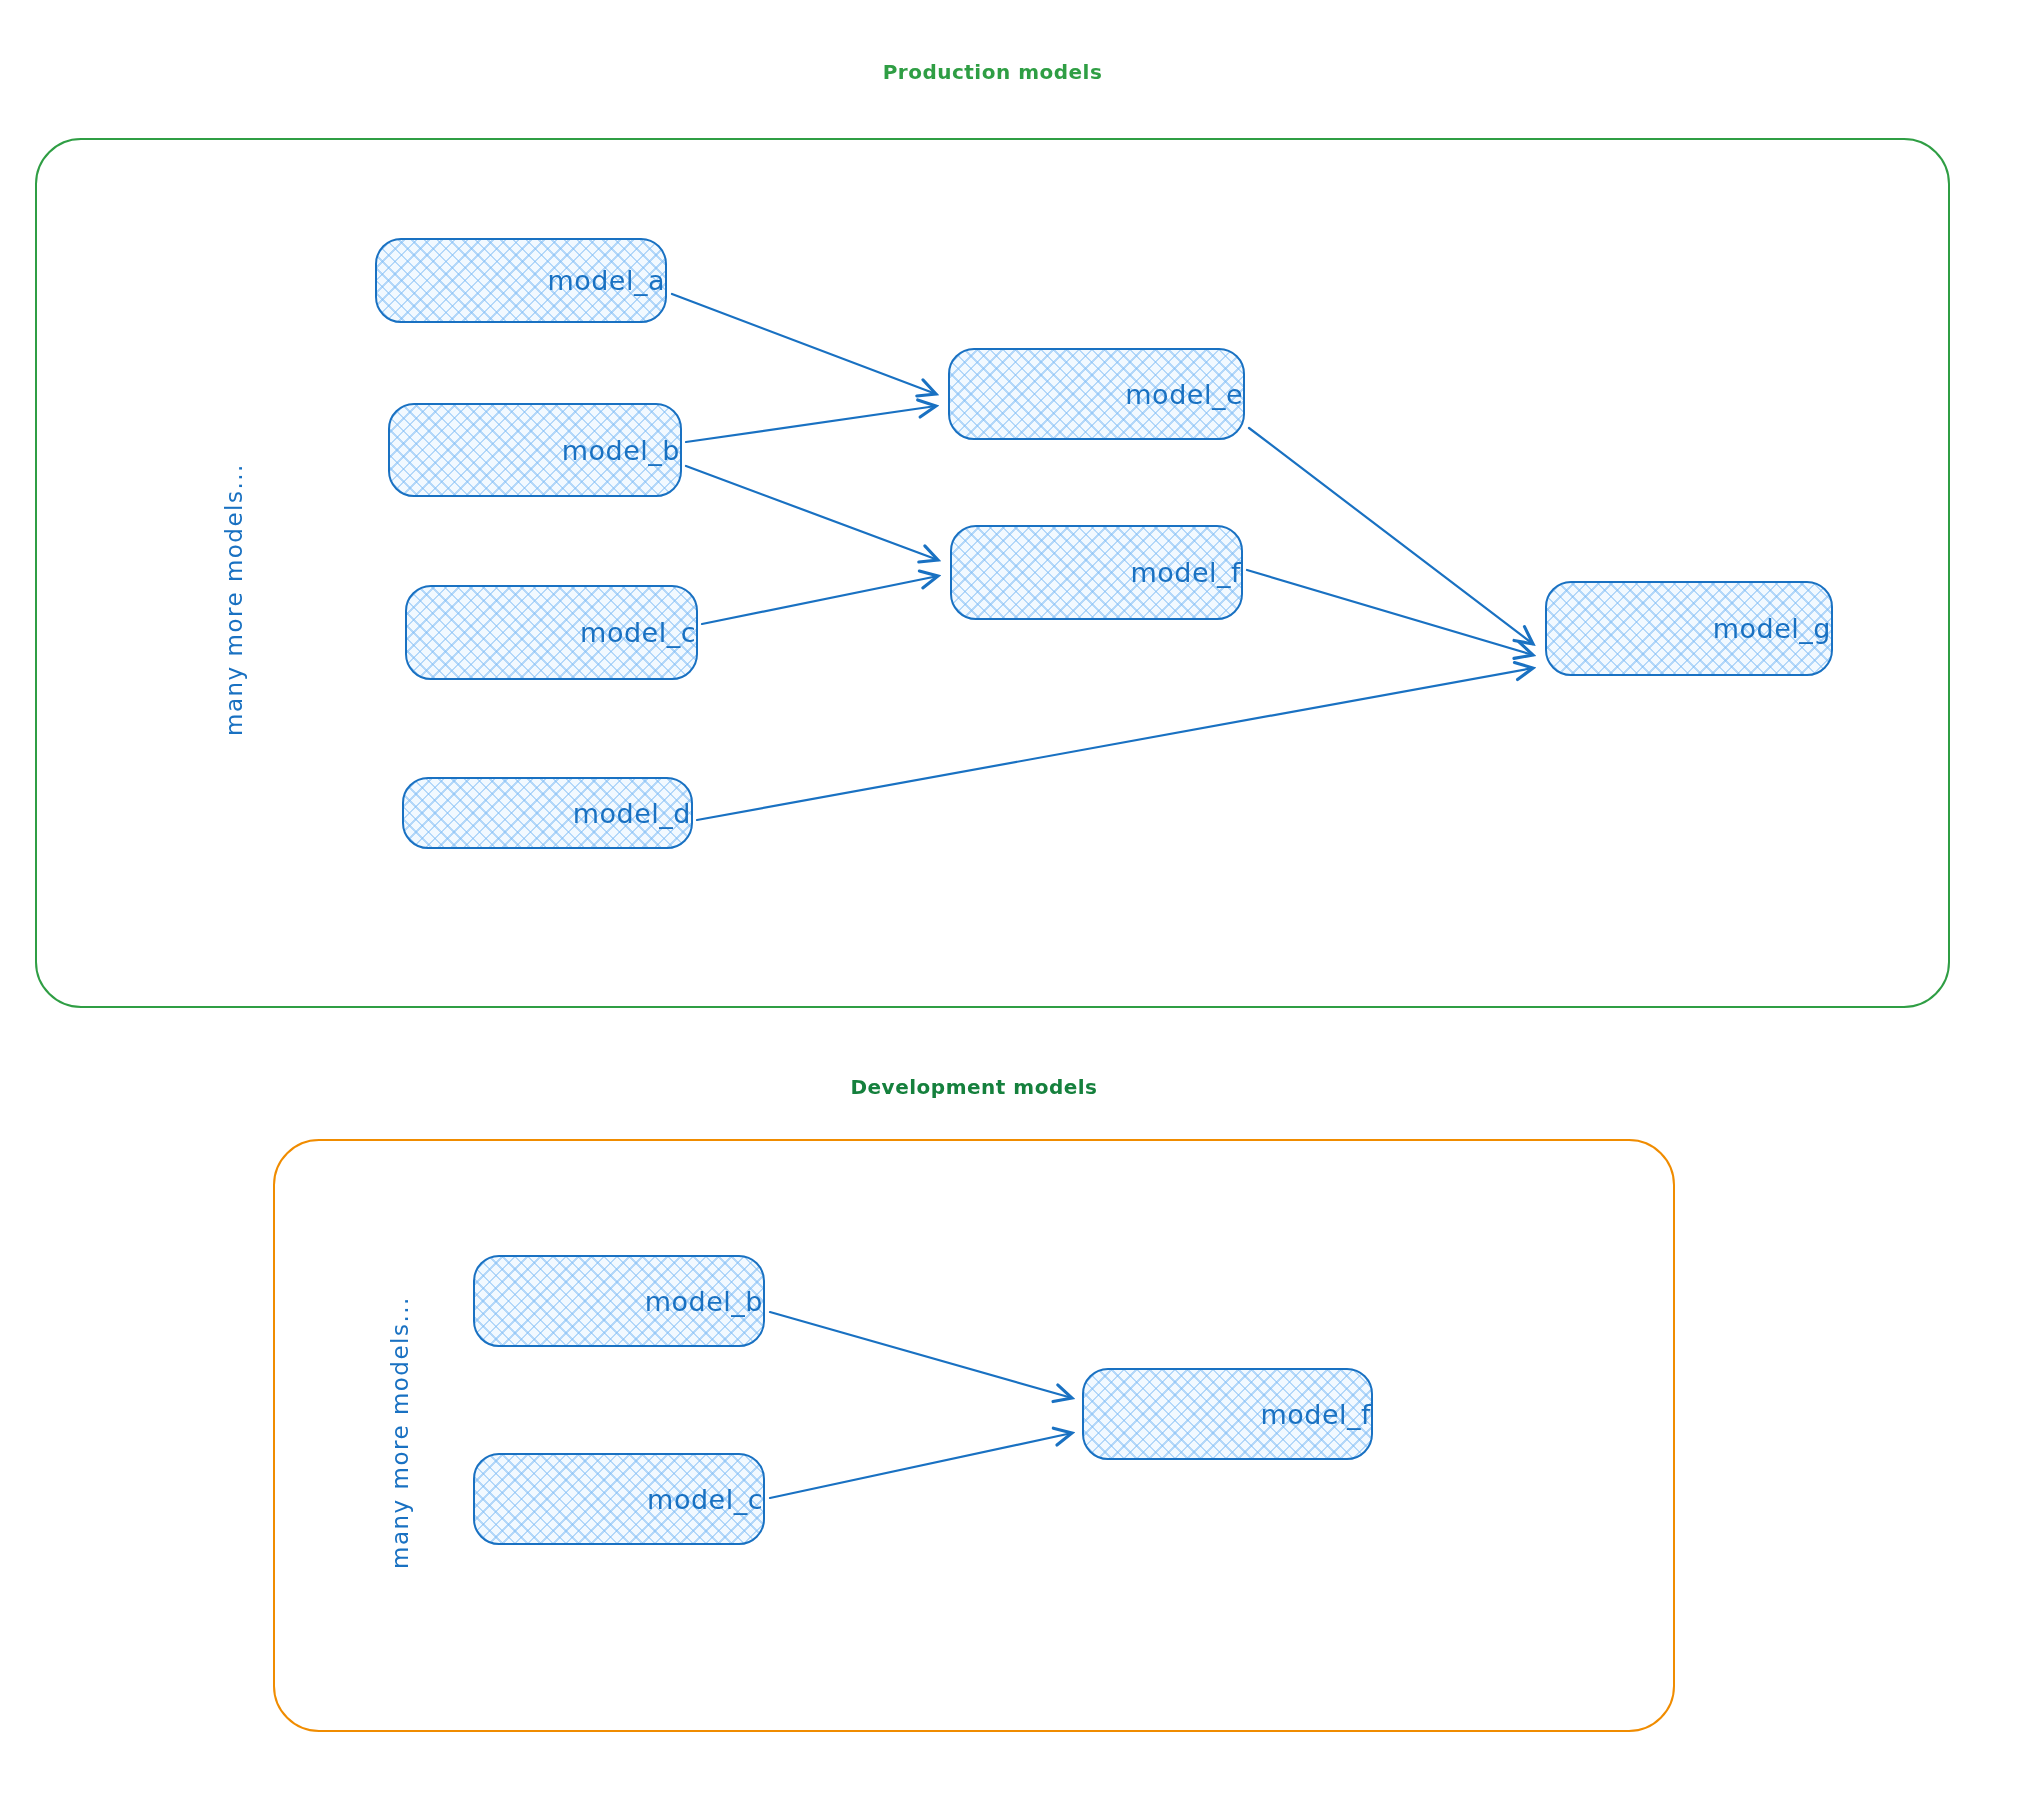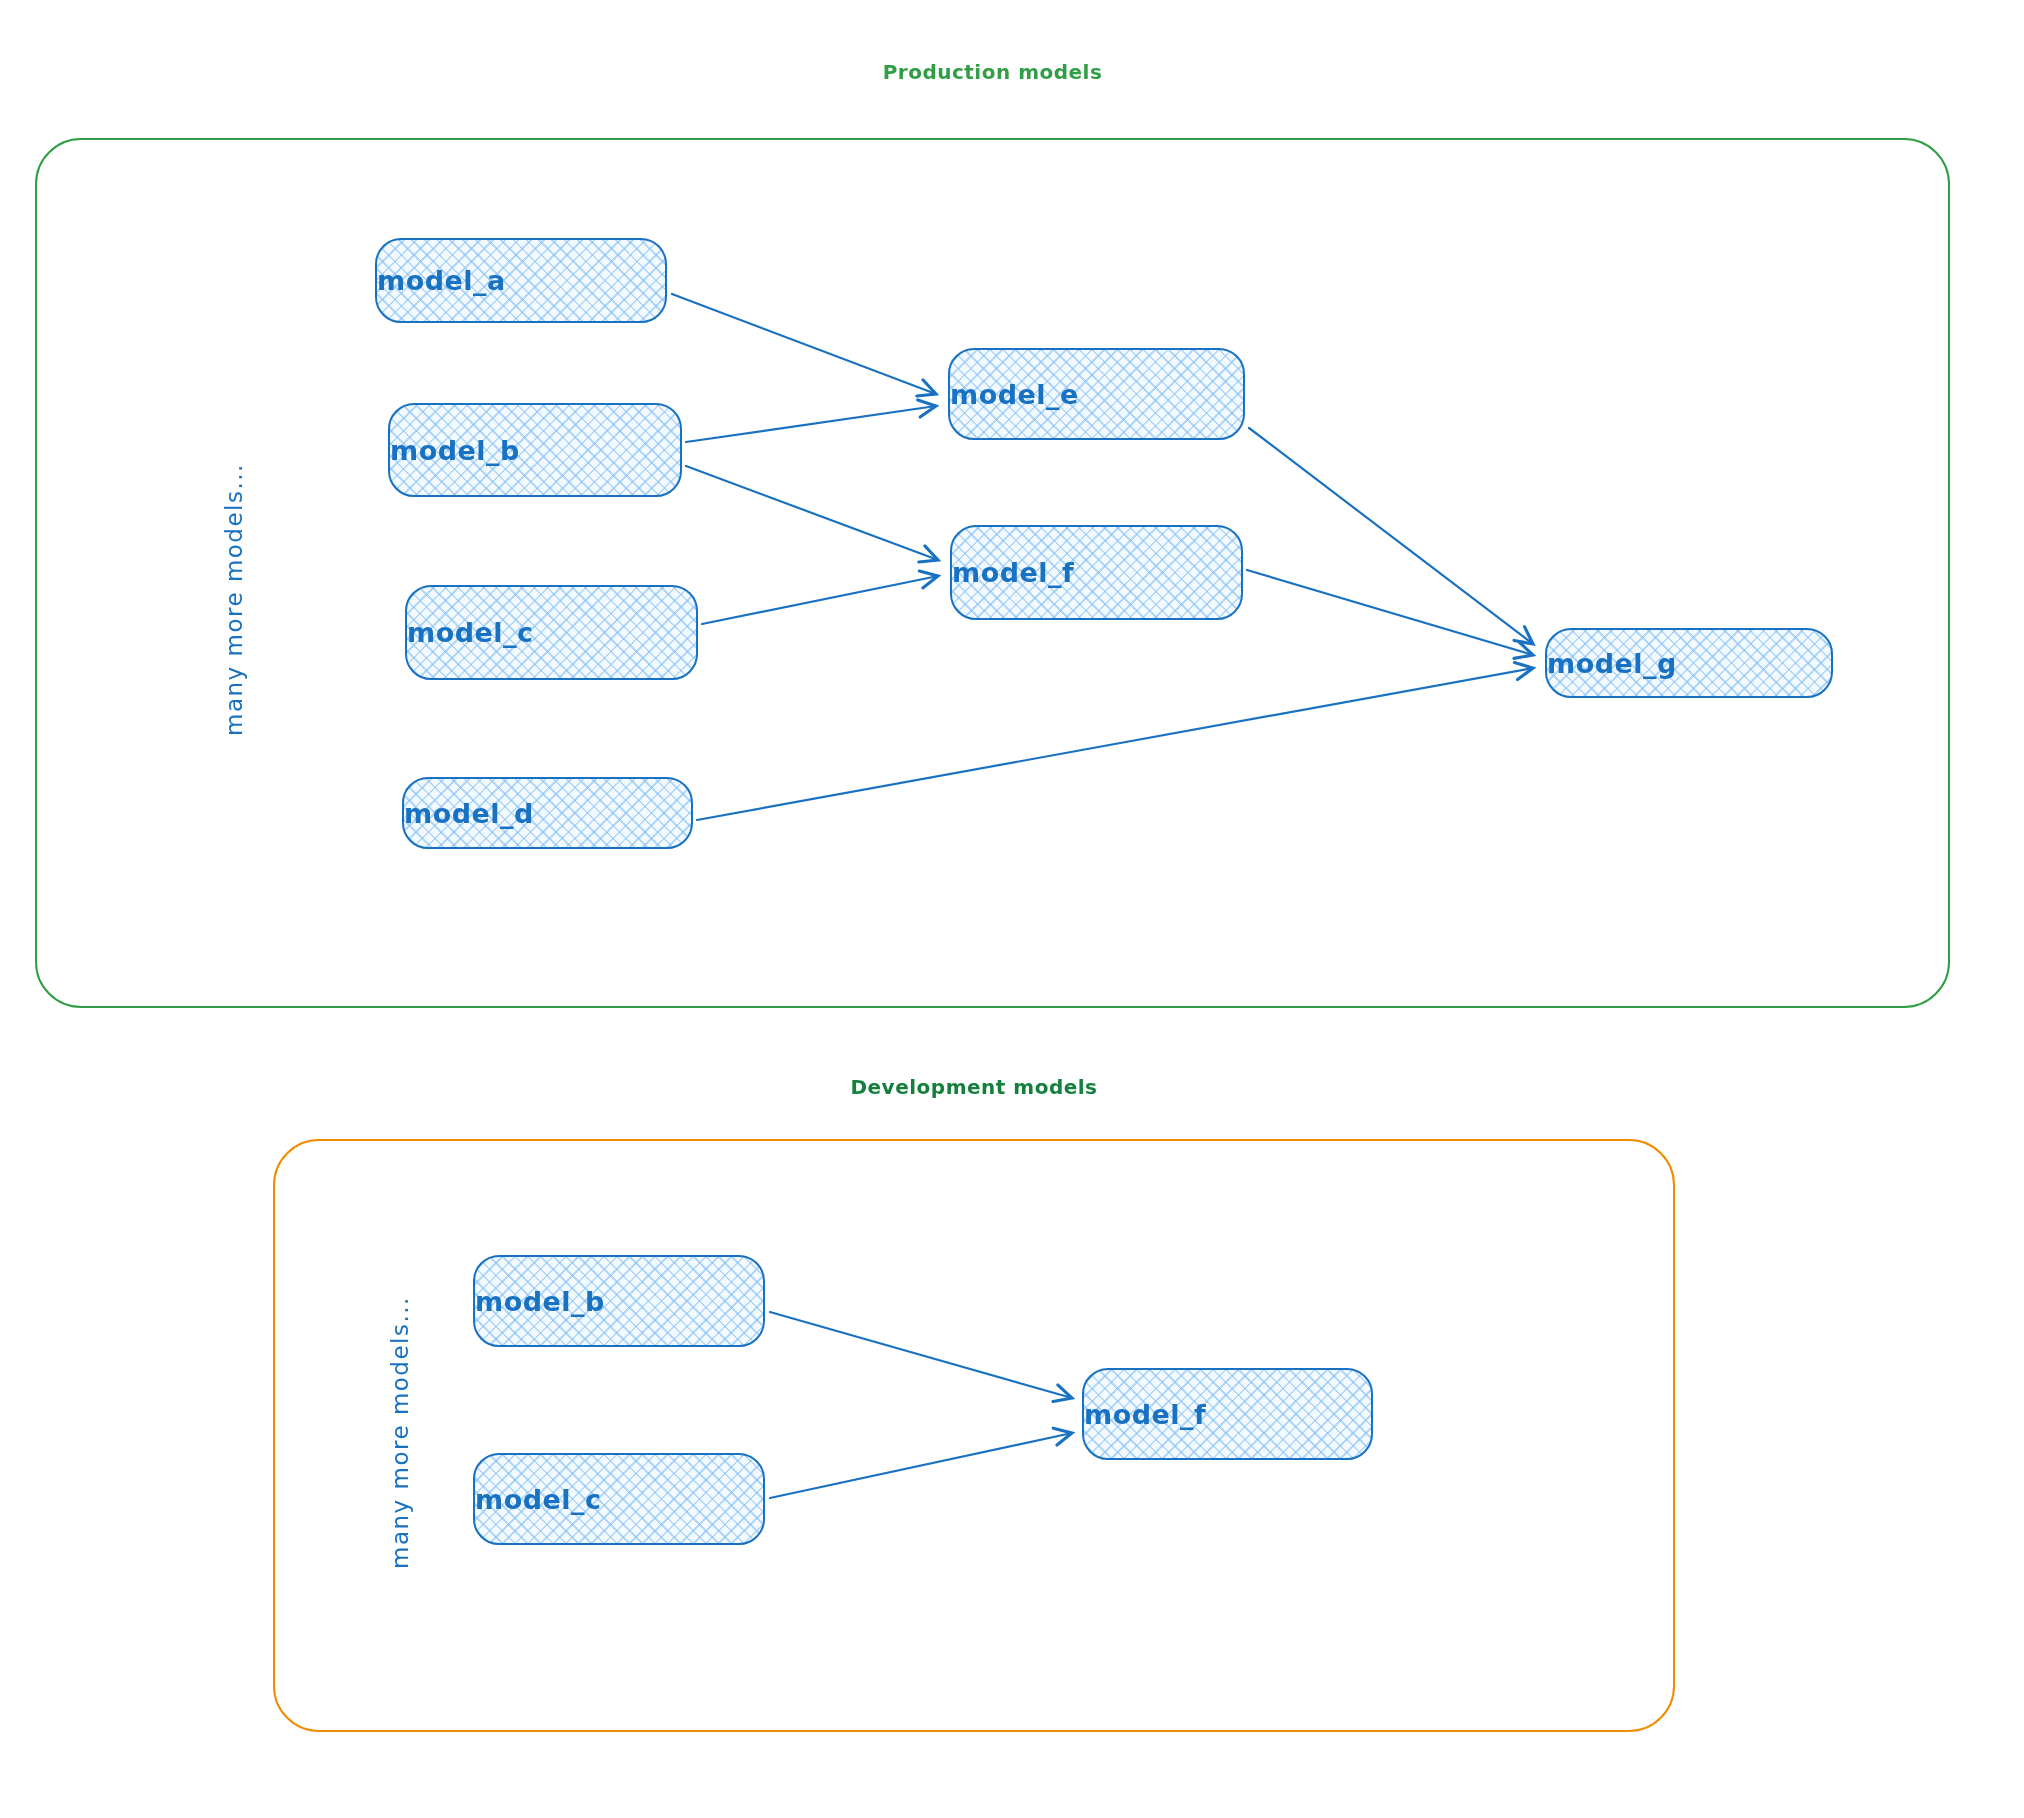--- a/index.html
+++ b/index.html
@@ -13,22 +13,22 @@
   }
   .section-title.green{color:#2f9e44;}
   .section-title.orange{color:#15803d;}
   .container{
     position:absolute;border:2.5px solid;border-radius:46px;background:transparent;
   }
   .container.green{border-color:#2f9e44;}
   .container.orange{border-color:#f08c00;}
   .node{
     position:absolute;border:2.5px solid #1971c2;border-radius:26px;
-    display:flex;align-items:center;justify-content:flex-start;
-    color:#1971c2;font-size:27px;font-weight:700;letter-spacing:.5px;
+    display:flex;align-items:center;justify-content:flex-end;
+    color:#1971c2;font-size:27px;font-weight:400;letter-spacing:.5px;
     background-color:#f2f9ff;
     background-image:
       repeating-linear-gradient(45deg, rgba(129,189,245,.55) 0 1.8px, transparent 1.8px 9px),
       repeating-linear-gradient(135deg, rgba(129,189,245,.55) 0 1.8px, transparent 1.8px 9px);
     box-sizing:border-box;
   }
   .vlabel{
     position:absolute;writing-mode:vertical-rl;transform:rotate(180deg);
     color:#1971c2;font-size:23px;font-weight:500;letter-spacing:1.5px;
     display:flex;align-items:center;justify-content:center;white-space:nowrap;
@@ -64,21 +64,21 @@
   </div>
 
   <div class="node" style="left:948px;top:348px;width:297px;height:92px;border-radius:26px;">
     <span>model_e</span>
   </div>
 
   <div class="node" style="left:950px;top:525px;width:293px;height:95px;">
     <span>model_f</span>
   </div>
 
-  <div class="node" style="left:1545px;top:628px;width:288px;height:70px;">
+  <div class="node" style="left:1545px;top:581px;width:288px;height:95px;">
     <span>model_g</span>
   </div>
 
   <div class="section-title orange" style="left:273px;top:1075px;width:1402px;">Development models</div>
 
   <div class="container orange" style="left:273px;top:1139px;width:1398px;height:589px;"></div>
 
   <div class="vlabel" style="left:382px;top:1295px;width:36px;height:275px;">many more models...</div>
 
   <div class="node" style="left:473px;top:1255px;width:292px;height:92px;">

